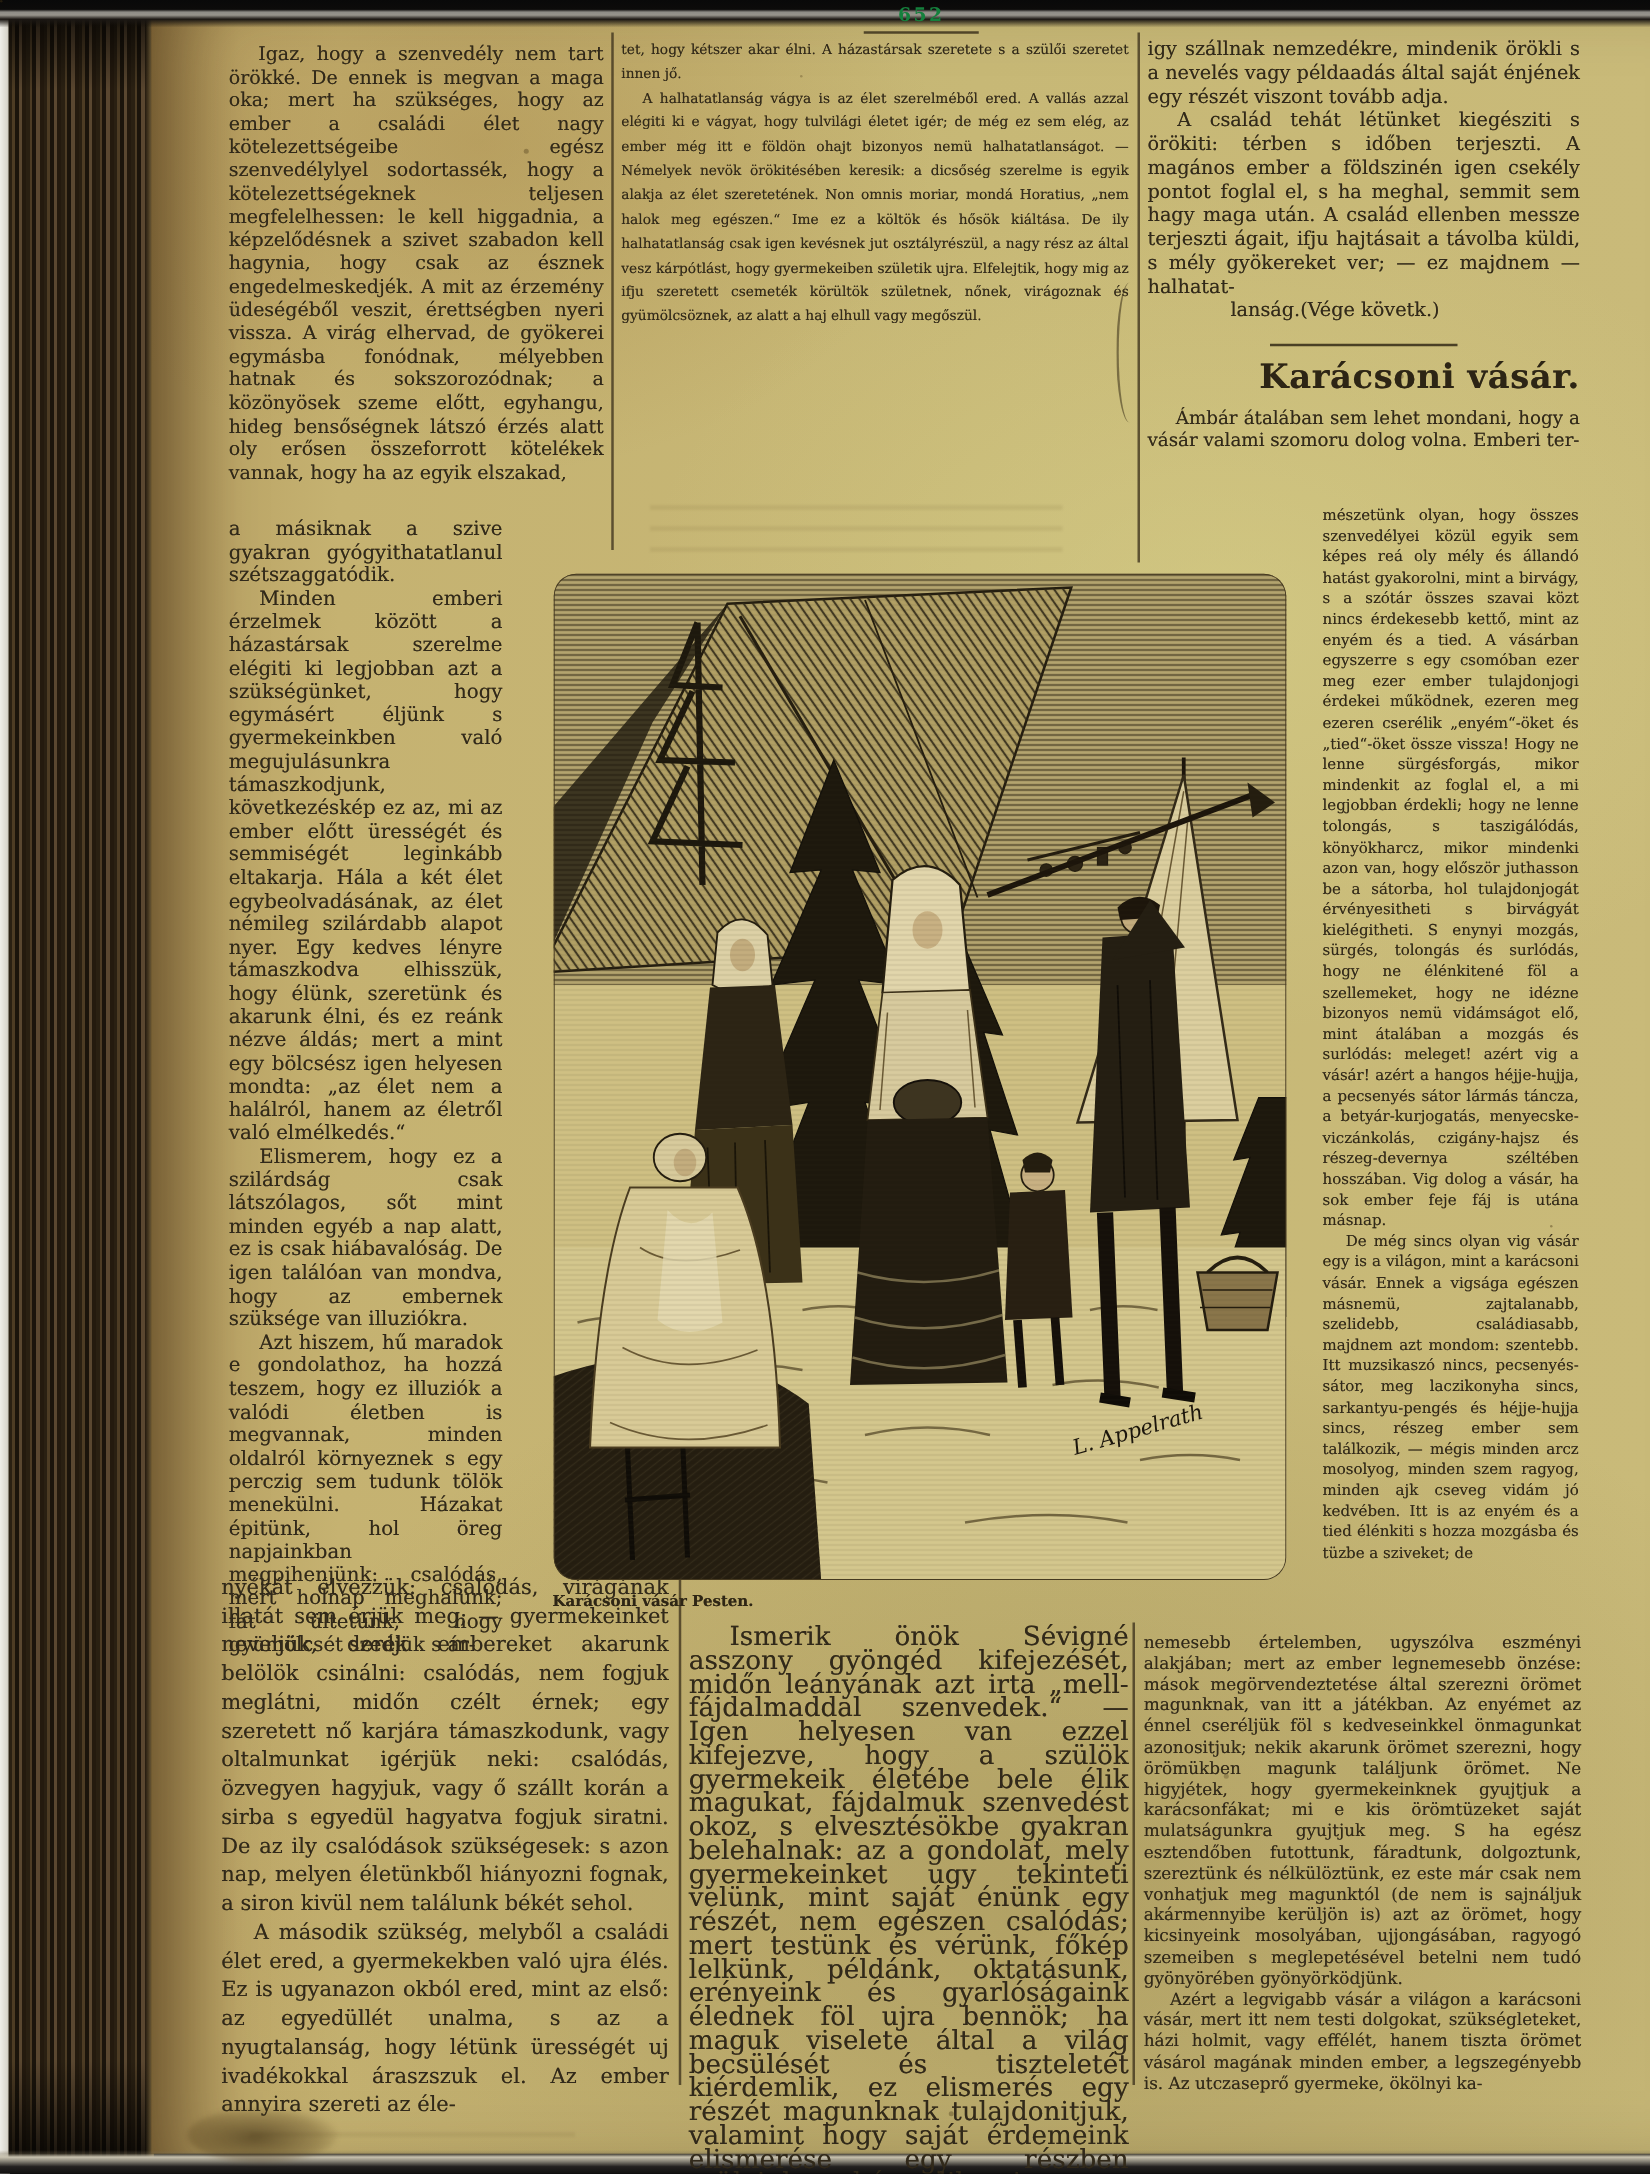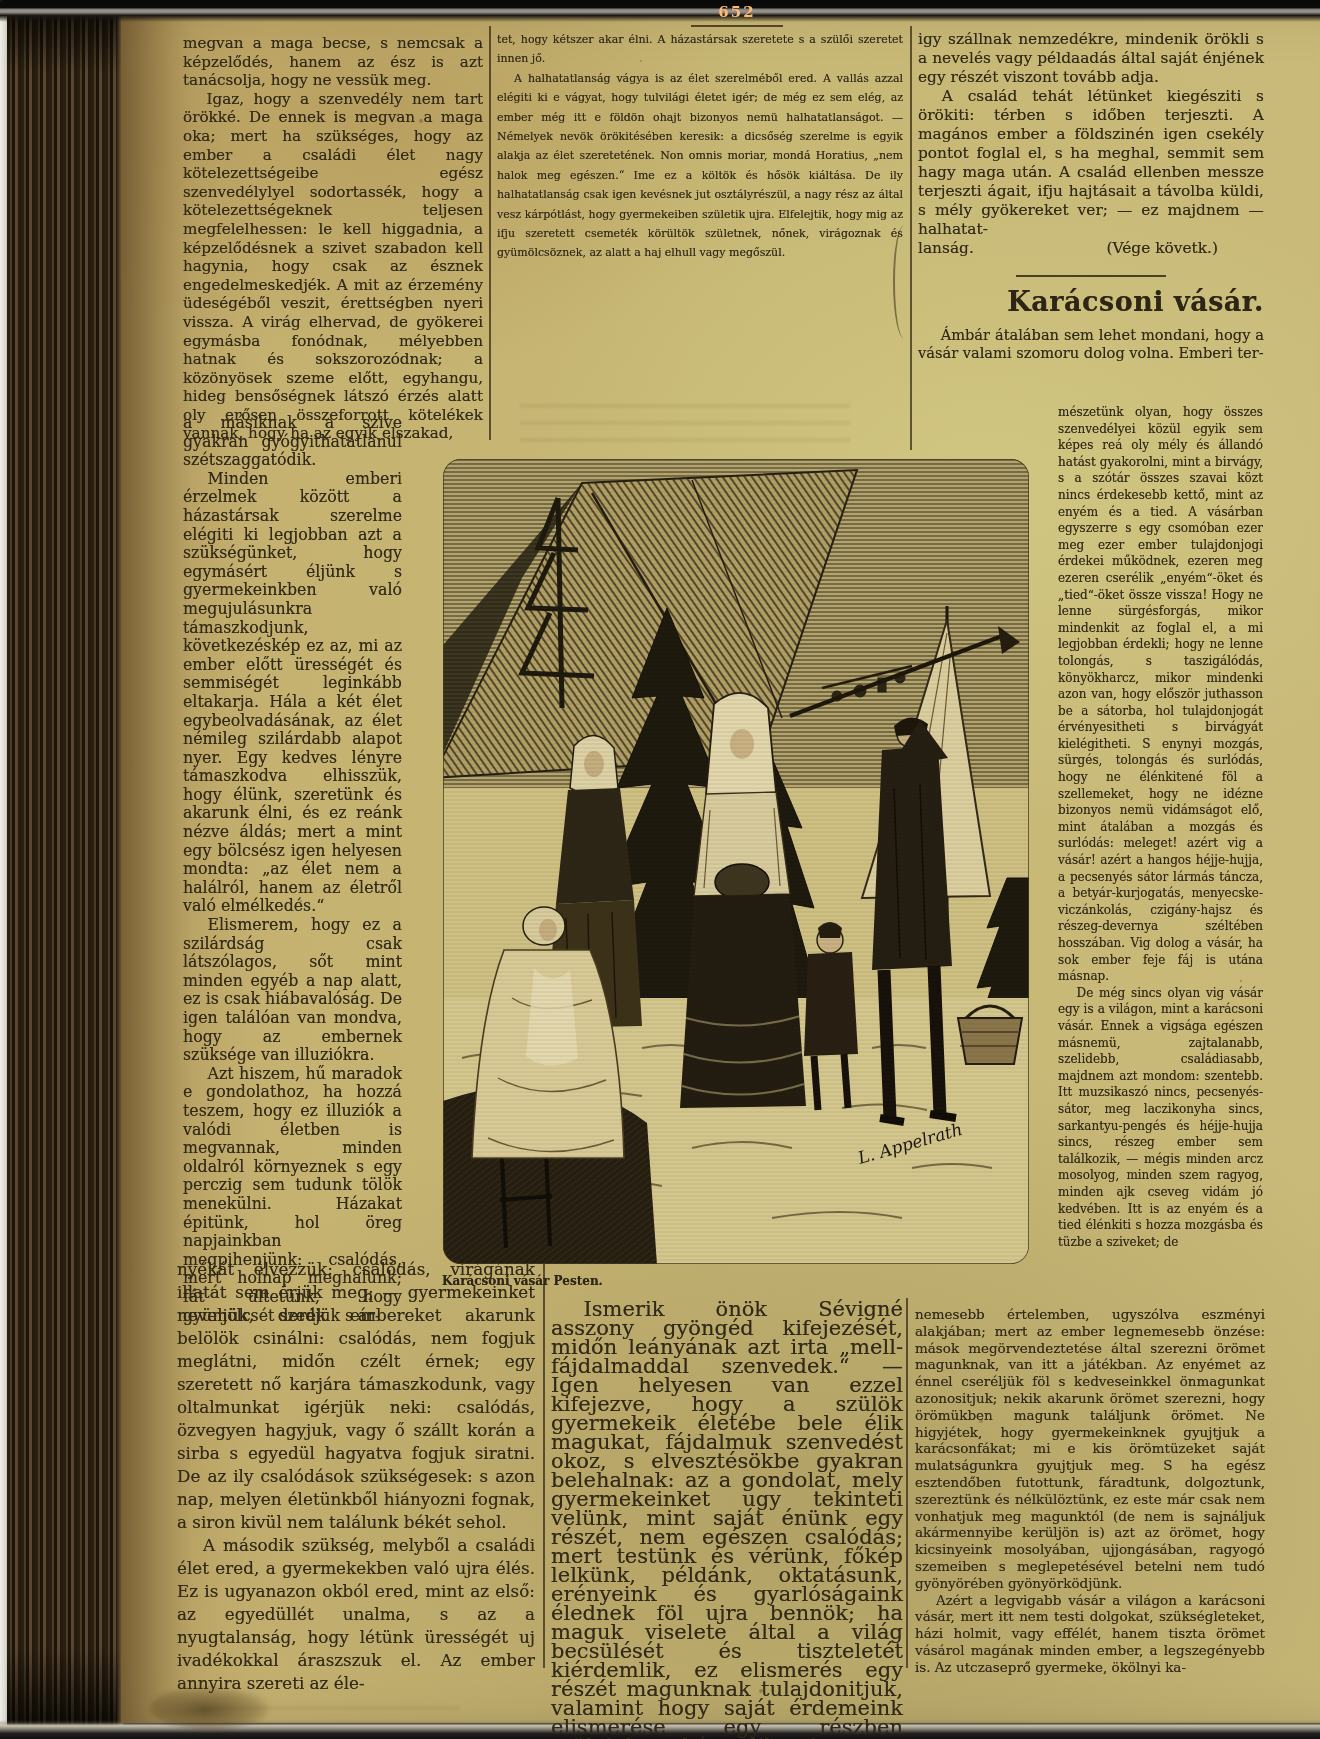--- a/index.html
+++ b/index.html
@@ -35,35 +35,35 @@
       200px 340px 0 0 rgba(70,52,20,.35), 640px 60px 0 0 rgba(70,52,20,.3);}
   .bleed{position:absolute;z-index:4;opacity:.5;
     background:repeating-linear-gradient(180deg,rgba(0,0,0,0) 0 6px,rgba(110,92,50,.22) 6px 10px,rgba(0,0,0,0) 10px 17px);
     filter:blur(1px);}
   .brace{position:absolute;left:893px;top:226px;width:16px;height:112px;z-index:5;
     border-left:2.5px solid rgba(55,44,22,.55);border-radius:60% 0 0 60%/50% 0 0 50%;}
   
   .txt{position:absolute;z-index:8;color:#31291a;text-shadow:0 0 .5px rgba(45,34,12,.55);}
   .para{margin:0;text-align:justify;}
   .para.ind{text-indent:1.55em;}
-  .pageno-wrap{position:absolute;left:637px;top:3px;width:200px;z-index:8;text-align:center;color:#fdba74;}
+  .pageno-wrap{position:absolute;left:637px;top:3px;width:200px;z-index:8;text-align:center;color:#15803d;}
   .pageno{font-size:15px;font-weight:bold;letter-spacing:2px;}
   .pageno-rule{width:92px;height:2px;background:rgba(52,42,22,.8);margin:4px auto 0;}
   .vr{position:absolute;width:2px;background:rgba(56,46,25,.75);z-index:8;}
   .vr1{left:489px;top:26px;height:414px;}
   .vr2{left:910px;top:26px;height:424px;}
   .vr3{left:543px;top:1256px;height:412px;}
   .vr4{left:906px;top:1298px;height:370px;}
   .col1-top{left:183px;top:34px;width:300px;font-size:15.2px;line-height:18.6px;}
   .col1-mid{left:183px;top:398px;width:219px;font-size:15.8px;line-height:18.6px;margin-top:16px;}
   .col1-bot{left:177px;top:1258px;width:358px;font-size:16.8px;line-height:23px;}
   .col2-top{left:497px;top:30px;width:406px;font-size:11px;line-height:19.4px;}
   .col2-bot{left:551px;top:1300px;width:352px;font-size:21px;line-height:19px;}
   .col3-block{left:918px;top:30px;width:346px;font-size:15.4px;line-height:19px;}
-  .ending-row{display:flex;justify-content:space-between;padding-right:46px;}
+  .ending-row{display:flex;justify-content:center;padding-right:46px;}
   .sep-rule{width:150px;height:1.5px;background:rgba(52,42,22,.85);margin:17px auto 0;}
   .art2-heading{margin:10px 0 0;text-align:right;font-size:27px;line-height:30px;font-weight:bold;letter-spacing:.5px;color:#2d2515;}
   .art2-intro{margin-top:9px;font-size:14.6px;line-height:18px;}
   .col3-narrow{left:1058px;top:404px;width:205px;font-size:12px;line-height:16.6px;}
   .col3-bot{left:915px;top:1306px;width:350px;font-size:13.5px;line-height:16.8px;}
   
   .illustration{position:absolute;left:442px;top:458px;width:588px;height:807px;z-index:8;margin:0;}
   .caption{position:absolute;left:442px;top:1274px;width:588px;z-index:8;text-align:left;
     font-weight:bold;font-size:12px;color:#2e2615;text-shadow:0 0 .5px rgba(45,34,12,.6);}
 </style>
@@ -83,21 +83,20 @@
   <div class="vr vr1"></div>
   <div class="vr vr2"></div>
   <div class="vr vr3"></div>
   <div class="vr vr4"></div>
   <div class="brace"></div>
 
   <div class="bleed" style="left:520px;top:398px;width:330px;height:52px;"></div>
   <div class="bleed" style="left:200px;top:1700px;width:260px;height:24px;"></div>
 
   <section class="txt col1-top">
-      <p class="para">megvan a maga becse, s nemcsak a képzelődés, hanem az ész is azt tanácsolja, hogy ne vessük meg.</p>
       <p class="para ind">Igaz, hogy a szenvedély nem tart örökké. De ennek is megvan a maga oka; mert ha szükséges, hogy az ember a családi élet nagy kötelezettségeibe egész szenvedélylyel sodortassék, hogy a kötelezettségeknek teljesen megfelelhessen: le kell higgadnia, a képzelődésnek a szivet szabadon kell hagynia, hogy csak az észnek engedelmeskedjék. A mit az érzemény üdeségéből veszit, érettségben nyeri vissza. A virág elhervad, de gyökerei egymásba fonódnak, mélyebben hatnak és sokszorozódnak; a közönyösek szeme előtt, egyhangu, hideg bensőségnek látszó érzés alatt oly erősen összeforrott kötelékek vannak, hogy ha az egyik elszakad,</p>
     </section>
   <section class="txt col1-mid">
       <p class="para">a másiknak a szive gyakran gyógyithatatlanul szétszaggatódik.</p>
       <p class="para ind">Minden emberi érzelmek között a házastársak szerelme elégiti ki legjobban azt a szükségünket, hogy egymásért éljünk s gyermekeinkben való megujulásunkra támaszkodjunk, következéskép ez az, mi az ember előtt ürességét és semmiségét leginkább eltakarja. Hála a két élet egybeolvadásának, az élet némileg szilárdabb alapot nyer. Egy kedves lényre támaszkodva elhisszük, hogy élünk, szeretünk és akarunk élni, és ez reánk nézve áldás; mert a mint egy bölcsész igen helyesen mondta: „az élet nem a halálról, hanem az életről való elmélkedés.“</p>
       <p class="para ind">Elismerem, hogy ez a szilárdság csak látszólagos, sőt mint minden egyéb a nap alatt, ez is csak hiábavalóság. De igen találóan van mondva, hogy az embernek szüksége van illuziókra.</p>
       <p class="para ind">Azt hiszem, hű maradok e gondolathoz, ha hozzá teszem, hogy ez illuziók a valódi életben is megvannak, minden oldalról környeznek s egy perczig sem tudunk tölök menekülni. Házakat épitünk, hol öreg napjainkban megpihenjünk: csalódás, mert holnap meghalunk; fát ültetünk, hogy gyümölcsét szedjük s ár-</p>
     </section>
   <section class="txt col1-bot">
       <p class="para">nyékát élvezzük: csalódás, virágának illatát sem érjük meg; — gyermekeinket neveljük, derék embereket akarunk belölök csinálni: csalódás, nem fogjuk meglátni, midőn czélt érnek; egy szeretett nő karjára támaszkodunk, vagy oltalmunkat igérjük neki: csalódás, özvegyen hagyjuk, vagy ő szállt korán a sirba s egyedül hagyatva fogjuk siratni. De az ily csalódások szükségesek: s azon nap, melyen életünkből hiányozni fognak, a siron kivül nem találunk békét sehol.</p>

